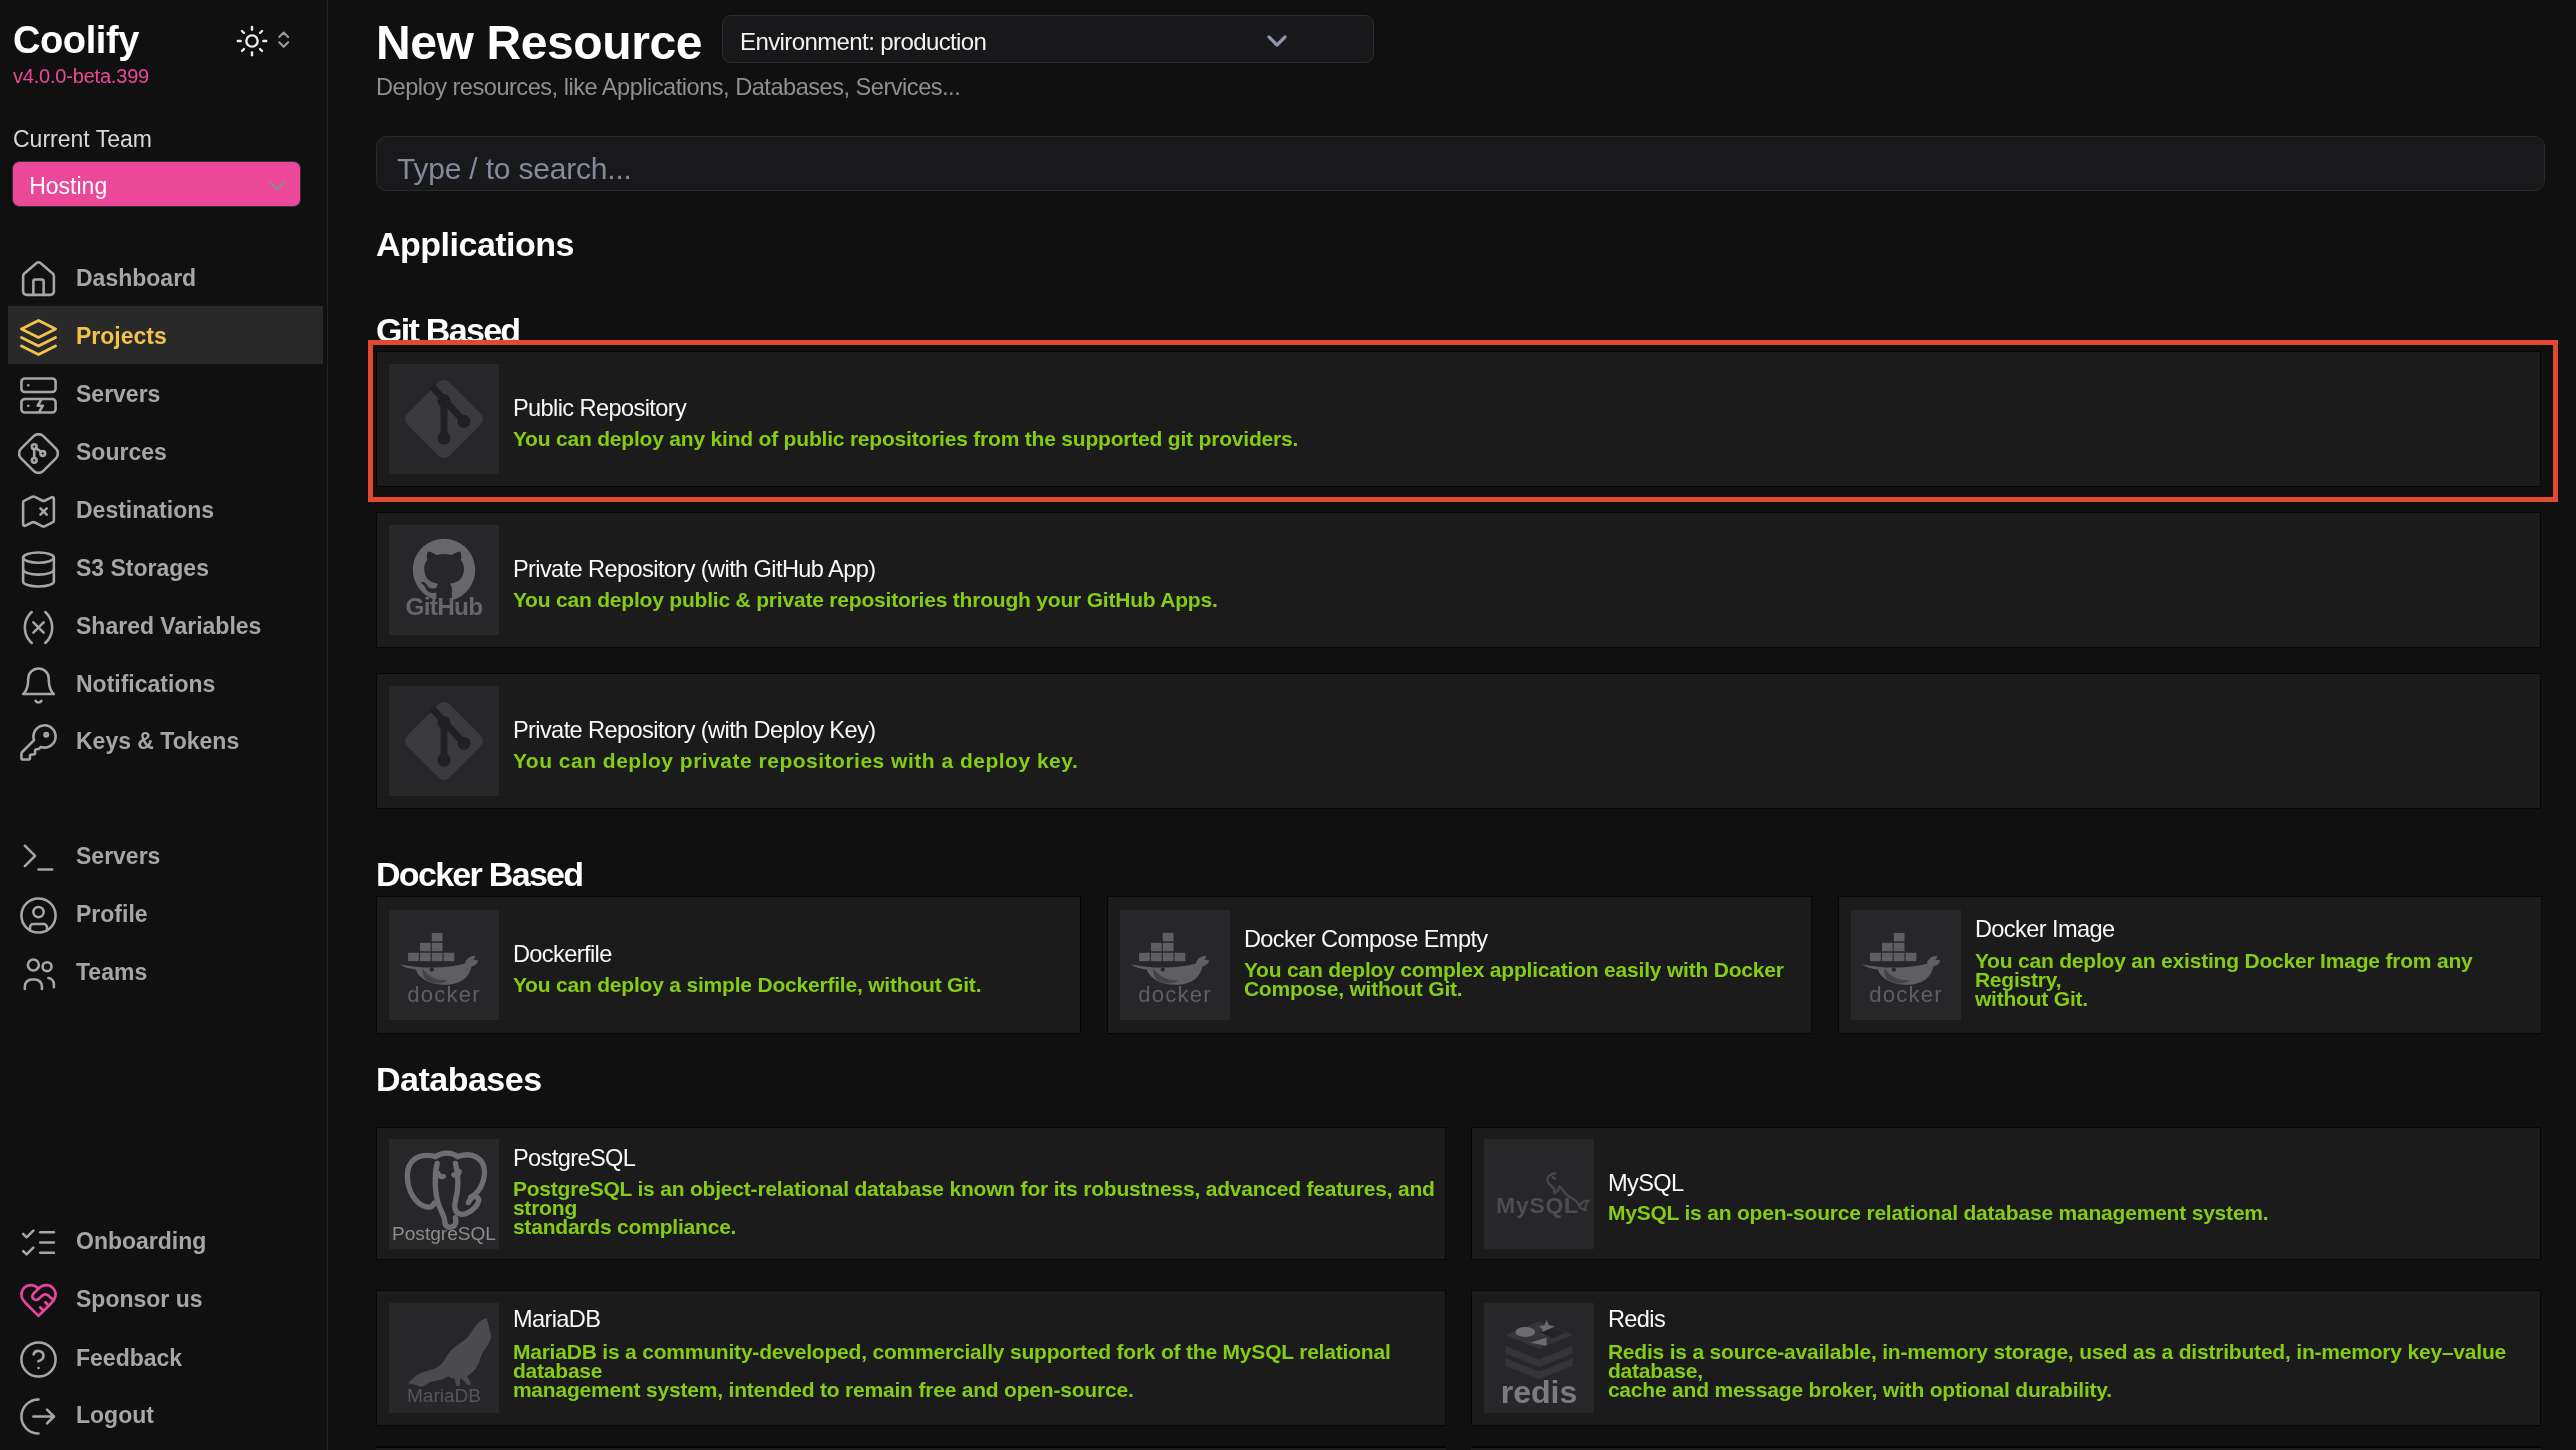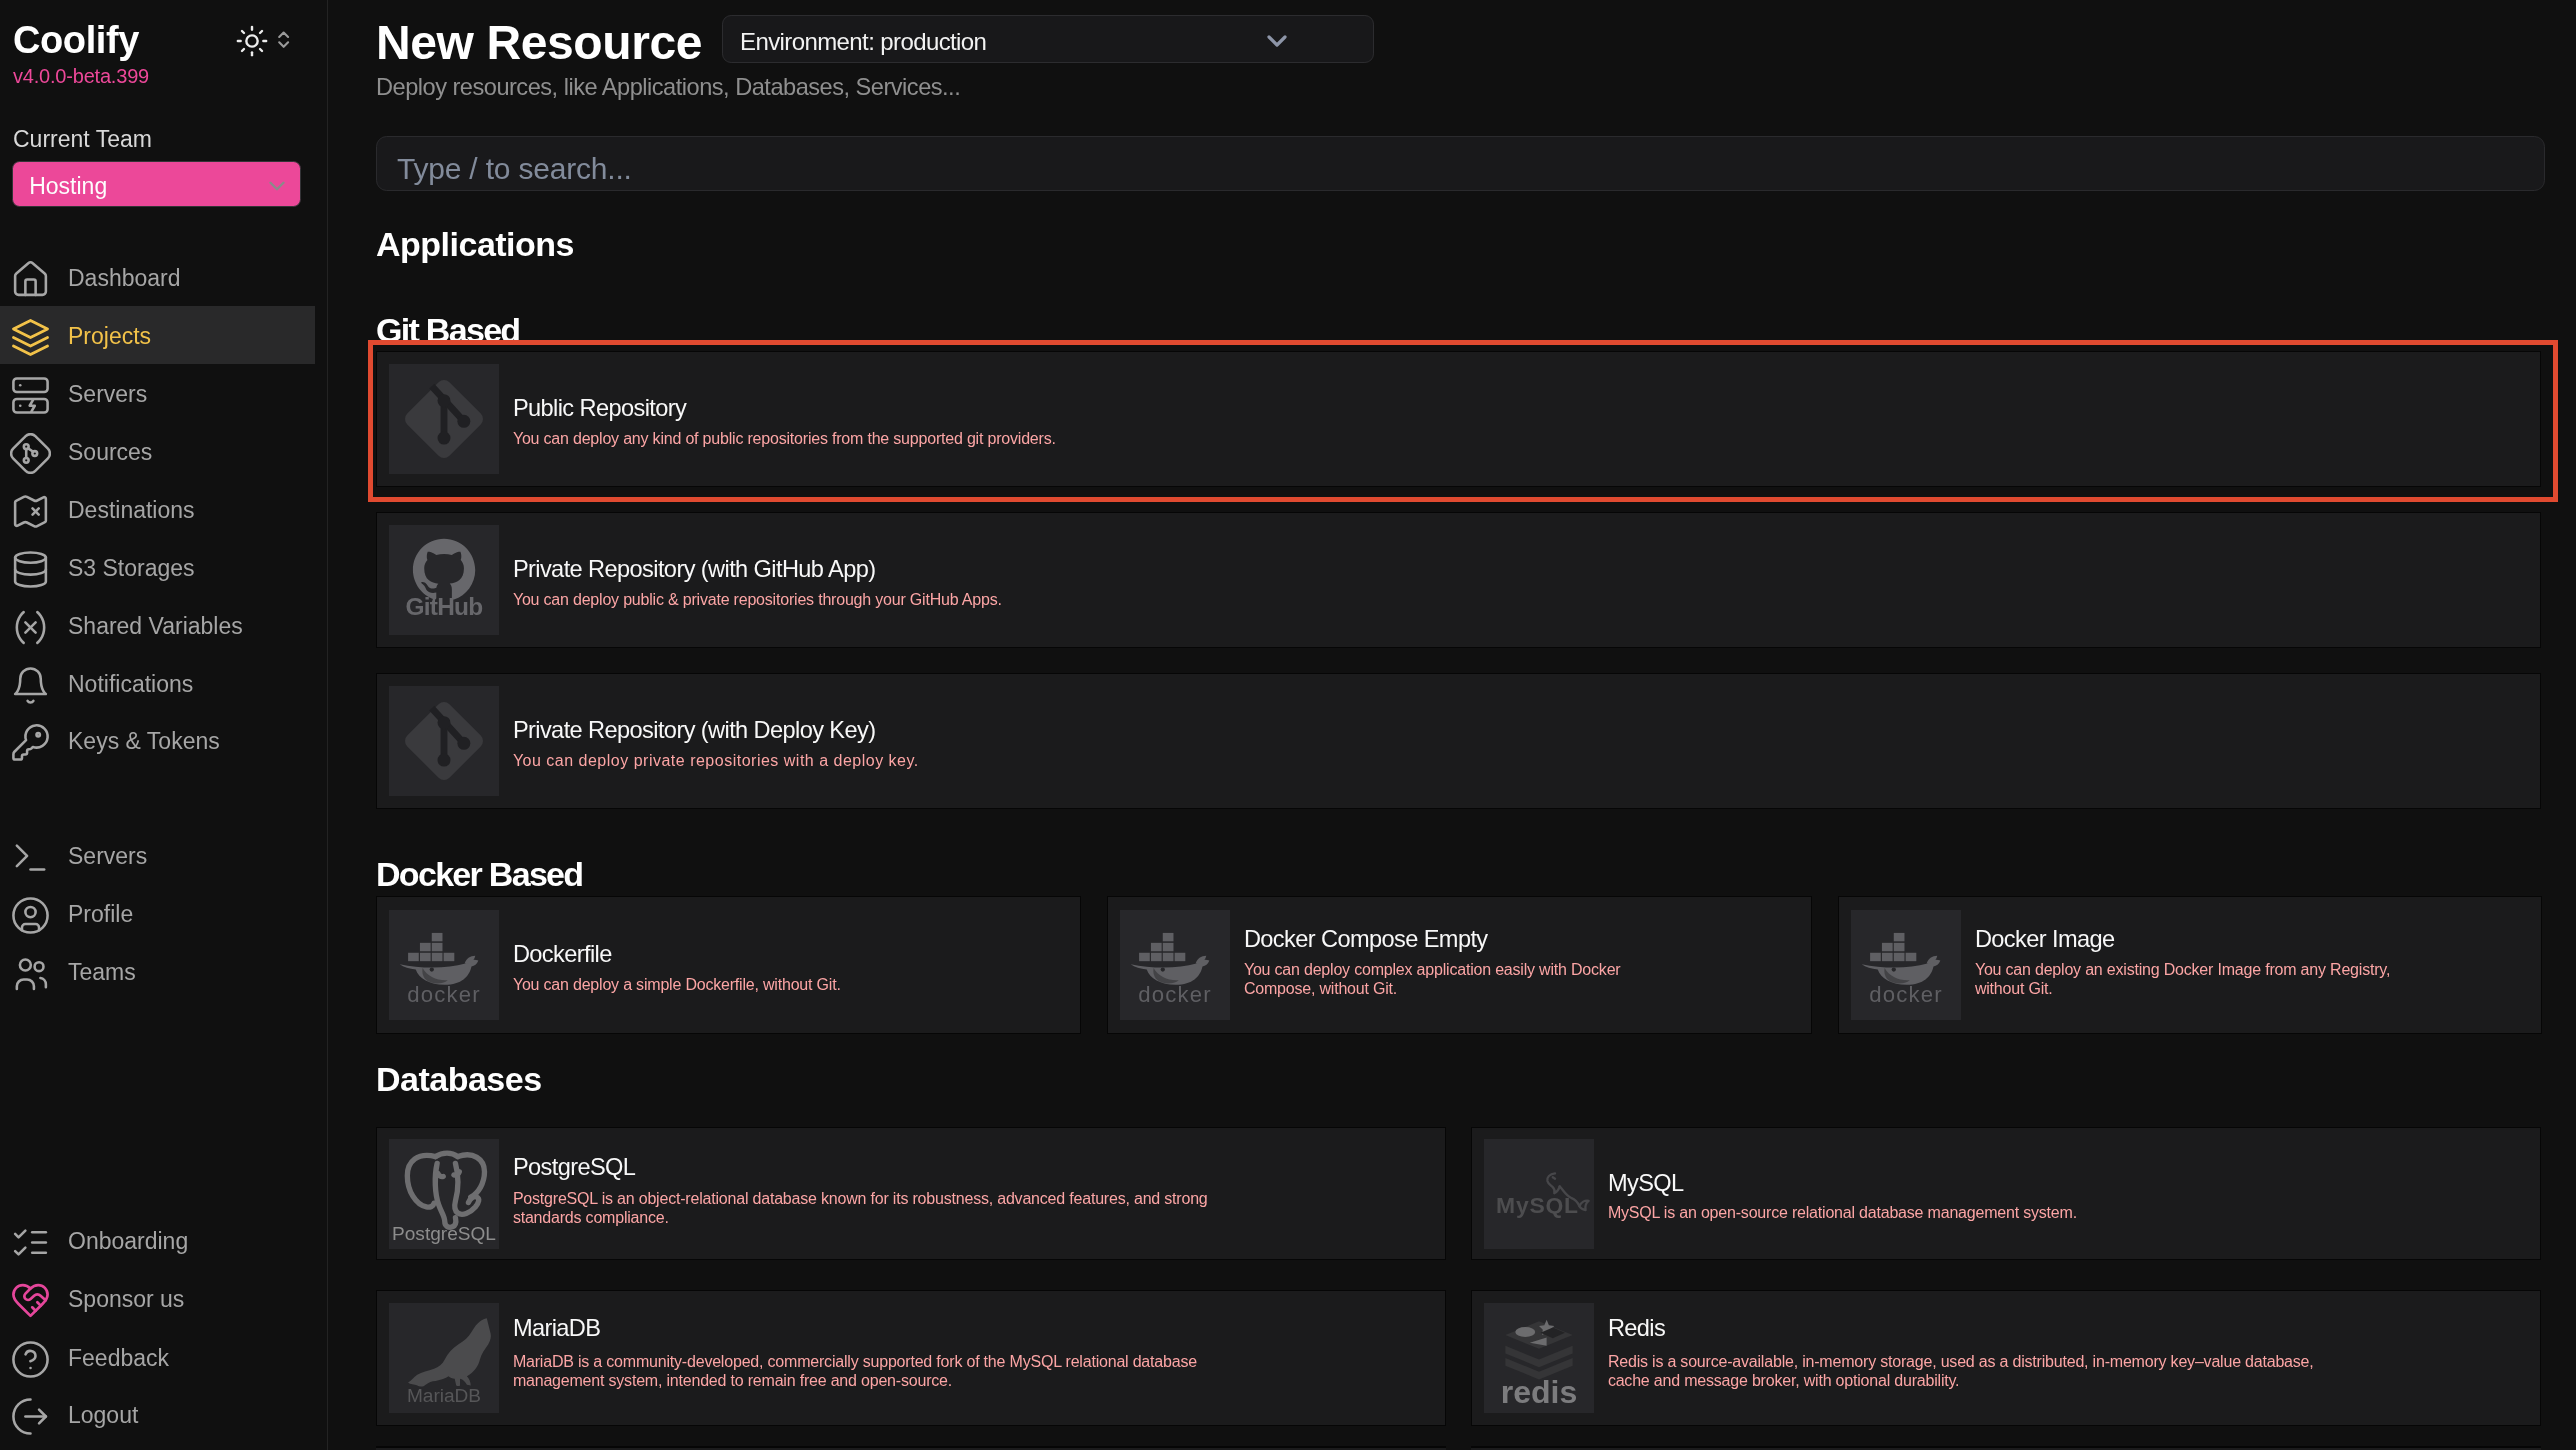--- a/index.html
+++ b/index.html
@@ -4,39 +4,39 @@
 <style>
 * { margin:0; padding:0; box-sizing:border-box; }
 html,body { width:2576px; height:1450px; background:#101010; font-family:"Liberation Sans",sans-serif; overflow:hidden; }
 body { position:relative; }
 #side { position:absolute; left:0; top:0; width:328px; height:1450px; border-right:1.5px solid #232323; }
 #logo { position:absolute; left:13px; top:20.6px; font-size:38px; line-height:38px; font-weight:700; color:#fff; letter-spacing:-0.4px; }
 #ver { position:absolute; left:13px; top:65px; font-size:20px; color:#ec4899; letter-spacing:-0.2px; }
 #curteam { position:absolute; left:13px; top:126px; font-size:23px; color:#d8d8d8; }
 #teamsel { position:absolute; left:12.2px; top:161px; width:289px; height:46px; border:1.5px solid #333336; border-radius:7.6px; background:#ec4899; }
 #teamsel span { position:absolute; left:16px; top:10.7px; font-size:23px; color:#fdfdfd; }
-.nav { position:absolute; left:0; height:58px; width:328px; display:flex; align-items:center; }
+.nav { position:absolute; left:8px; height:58px; width:328px; display:flex; align-items:center;font-weight:bold; }
 .nav svg { margin-left:10px; flex:none; position:relative; top:2.3px; }
 .nav span { margin-left:17px; font-size:23px; color:#a6a6a6; position:relative; top:1.5px; }
 .nav.on { background:#29292a; width:315px; }
 .nav.on span { color:#f2c249; }
 #h1 { position:absolute; left:376px; top:17.5px; font-size:48px; line-height:49px; font-weight:700; color:#fff; letter-spacing:-0.4px; }
 #sub { position:absolute; left:376px; top:74px; font-size:23.6px; color:#8f8f8f; letter-spacing:-0.5px; }
 #envsel { position:absolute; left:722px; top:15.2px; width:652px; height:48px; border:1.5px solid #2c2c2f; border-radius:9.1px; background:#18181a; }
 #envsel span { position:absolute; left:17px; top:11.4px; font-size:24px; color:#f2f2f2; letter-spacing:-0.6px; }
 #search { position:absolute; left:376px; top:136px; width:2169px; height:55px; border:1.5px solid #2a2a2d; border-radius:10.7px; background:#19191b; }
 #search span { position:absolute; left:20px; top:14.5px; font-size:30px; color:#828b9b; letter-spacing:-0.2px; }
 .h2 { position:absolute; left:376px; font-size:34px; line-height:35px; font-weight:700; color:#fff; letter-spacing:-0.5px; }
 .h3 { position:absolute; left:376px; font-size:34px; line-height:30.5px; font-weight:700; color:#fff; letter-spacing:-1.7px;margin-top:20px; }
 #redbox { position:absolute; left:368px; top:340px; width:2190px; height:162px; border:5.3px solid #e04a30; }
 .card { position:absolute; background:#1b1b1c; border:1.5px solid #060606; display:flex; align-items:center; }
 .ibox { width:110px; height:110px; margin-left:12.2px; background:#27272a; flex:none; }
 .ctx { margin-left:13.7px; }
 .t { font-size:23.6px; line-height:30.5px; color:#f8f8f8; letter-spacing:-0.6px; position:relative; top:-0.8px; }
-.d { font-size:16px; line-height:19px; font-weight:400; color:#fca5a5; letter-spacing:-0.2px; position:relative; top:3.8px; }
+.d { font-size:21px; line-height:19px; font-weight:700; color:#84cc16; letter-spacing:-0.2px; position:relative; top:3.8px; }
 .two .t { top:-6.9px; }
 .two .d { top:-0.8px; }
 .low .t { top:-10.7px; }
 .low .d { top:-2.3px; }
 .sliver { position:absolute; top:1446px; height:3.8px; background:#1b1b1c; border-top:2.3px solid #060606; }
 </style>
 </head>
 <body>
 <div id="side">
   <div id="logo">Coolify</div>

